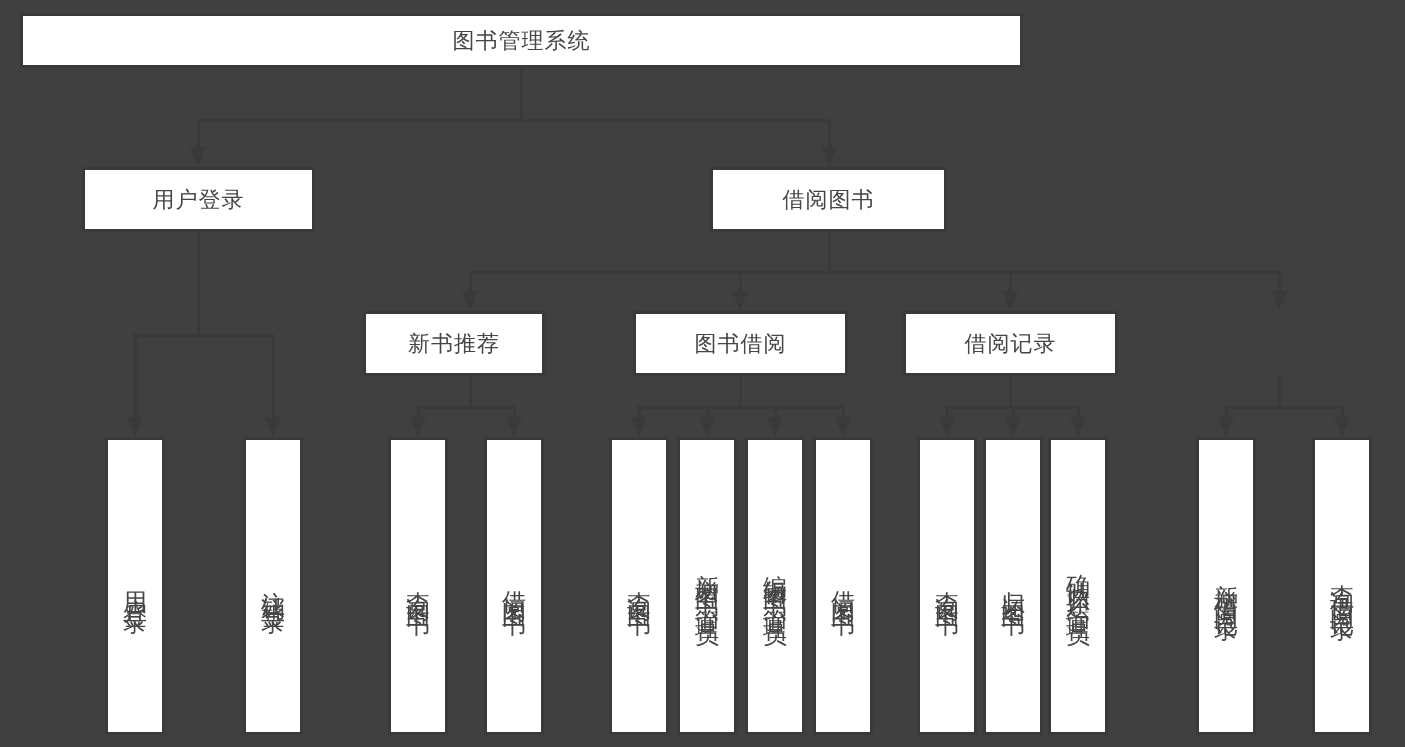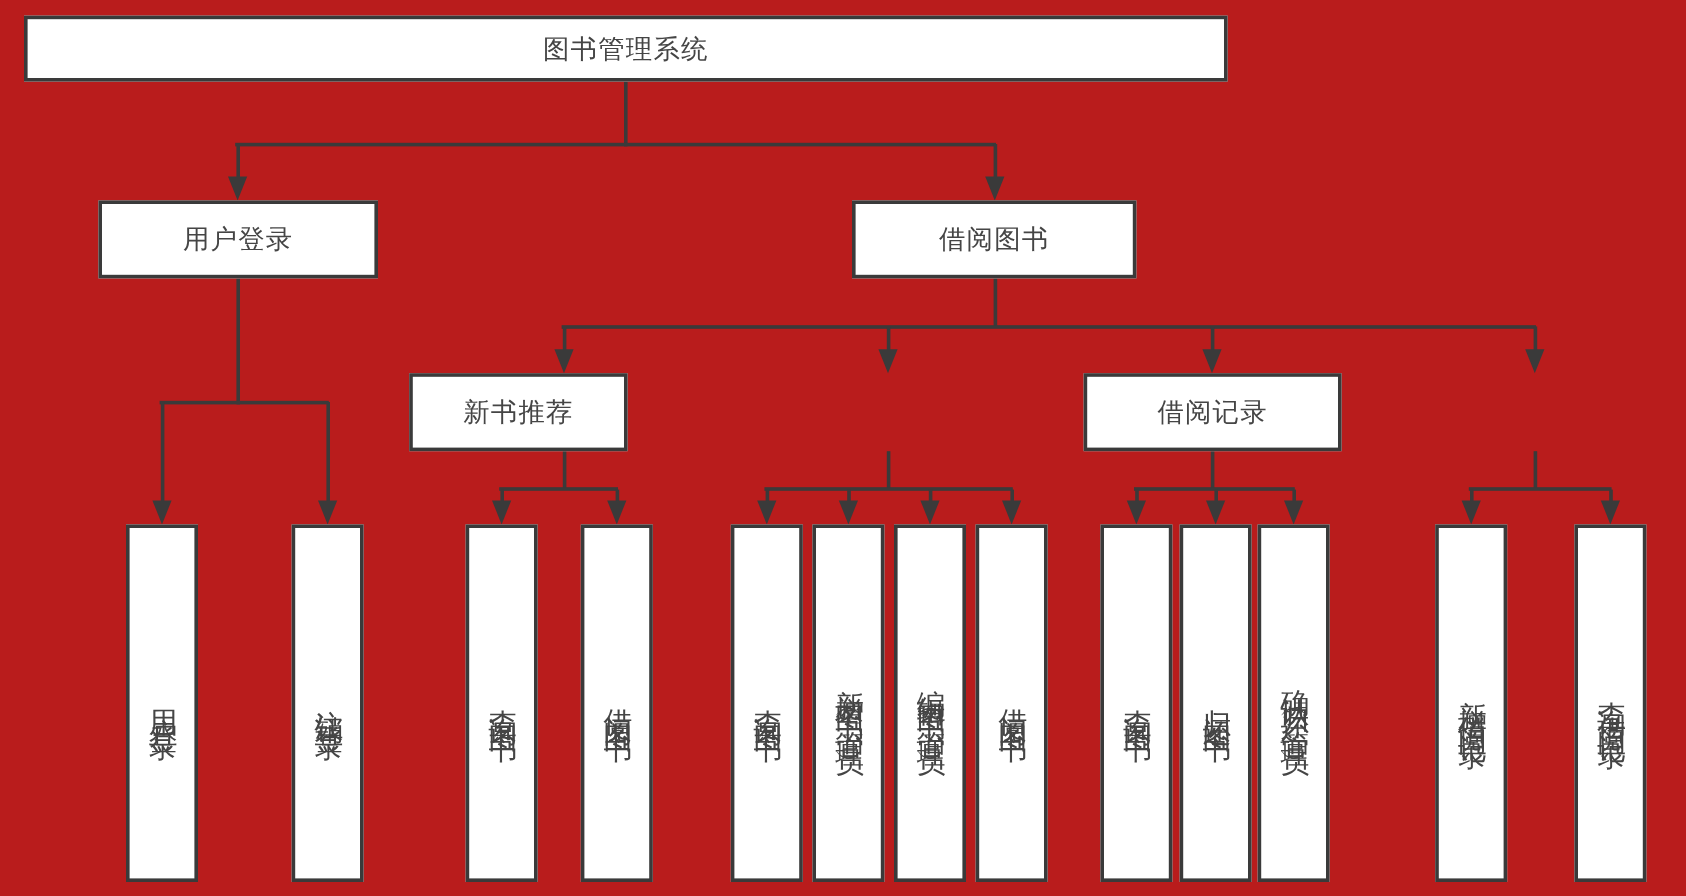--- a/index.html
+++ b/index.html
@@ -1,18 +1,18 @@
 <!DOCTYPE html>
 <html><head>
 <meta charset="utf-8">
 <style>
   html,body{margin:0;padding:0;background:#fff;}
   body{width:1405px;height:747px;position:relative;overflow:hidden;
        font-family:"Liberation Sans",sans-serif;}
-  .stage{position:absolute;left:0;top:0;width:1405px;height:747px;background:#b91c1c;}
+  .stage{position:absolute;left:0;top:0;width:1405px;height:747px;background:#404040;}
   .box{position:absolute;box-sizing:border-box;border:3px solid #3a3a3a;background:#fff;
        display:flex;align-items:center;justify-content:center;color:#454545;}
   .hlbl{font-size:22px;letter-spacing:1px;white-space:nowrap;}
   .vlbl{writing-mode:vertical-rl;text-orientation:mixed;font-size:24px;
         letter-spacing:7px;line-height:1;white-space:nowrap;}
   .vl{position:absolute;width:3px;background:#3a3a3a;}
   .hl{position:absolute;height:3px;background:#3a3a3a;}
   .arrow{position:absolute;width:0;height:0;
          border-left:8px solid transparent;border-right:8px solid transparent;
          border-top:20px solid #3a3a3a;}
@@ -87,22 +87,25 @@
     <span class="hlbl">图书管理系统</span>
   </div>
 
   <div class="box" style="left:82px;top:167px;width:233px;height:65px">
     <span class="hlbl">用户登录</span>
   </div>
   <div class="box" style="left:710px;top:167px;width:237px;height:65px">
     <span class="hlbl">借阅图书</span>
   </div>
 
-  <div class="box" style="left:341px;top:311px;width:182px;height:65px">
+  <div class="box" style="left:363px;top:311px;width:182px;height:65px">
     <span class="hlbl">新书推荐</span>
+  </div>
+  <div class="box" style="left:633px;top:311px;width:215px;height:65px">
+    <span class="hlbl">图书借阅</span>
   </div>
   <div class="box" style="left:903px;top:311px;width:215px;height:65px">
     <span class="hlbl">借阅记录</span>
   </div>
 
   <div class="box" style="left:105px;top:437px;width:60px;height:298px">
     <span class="vlbl">用户登录</span>
   </div>
   <div class="box" style="left:243px;top:437px;width:60px;height:298px">
     <span class="vlbl">注销登录</span>

